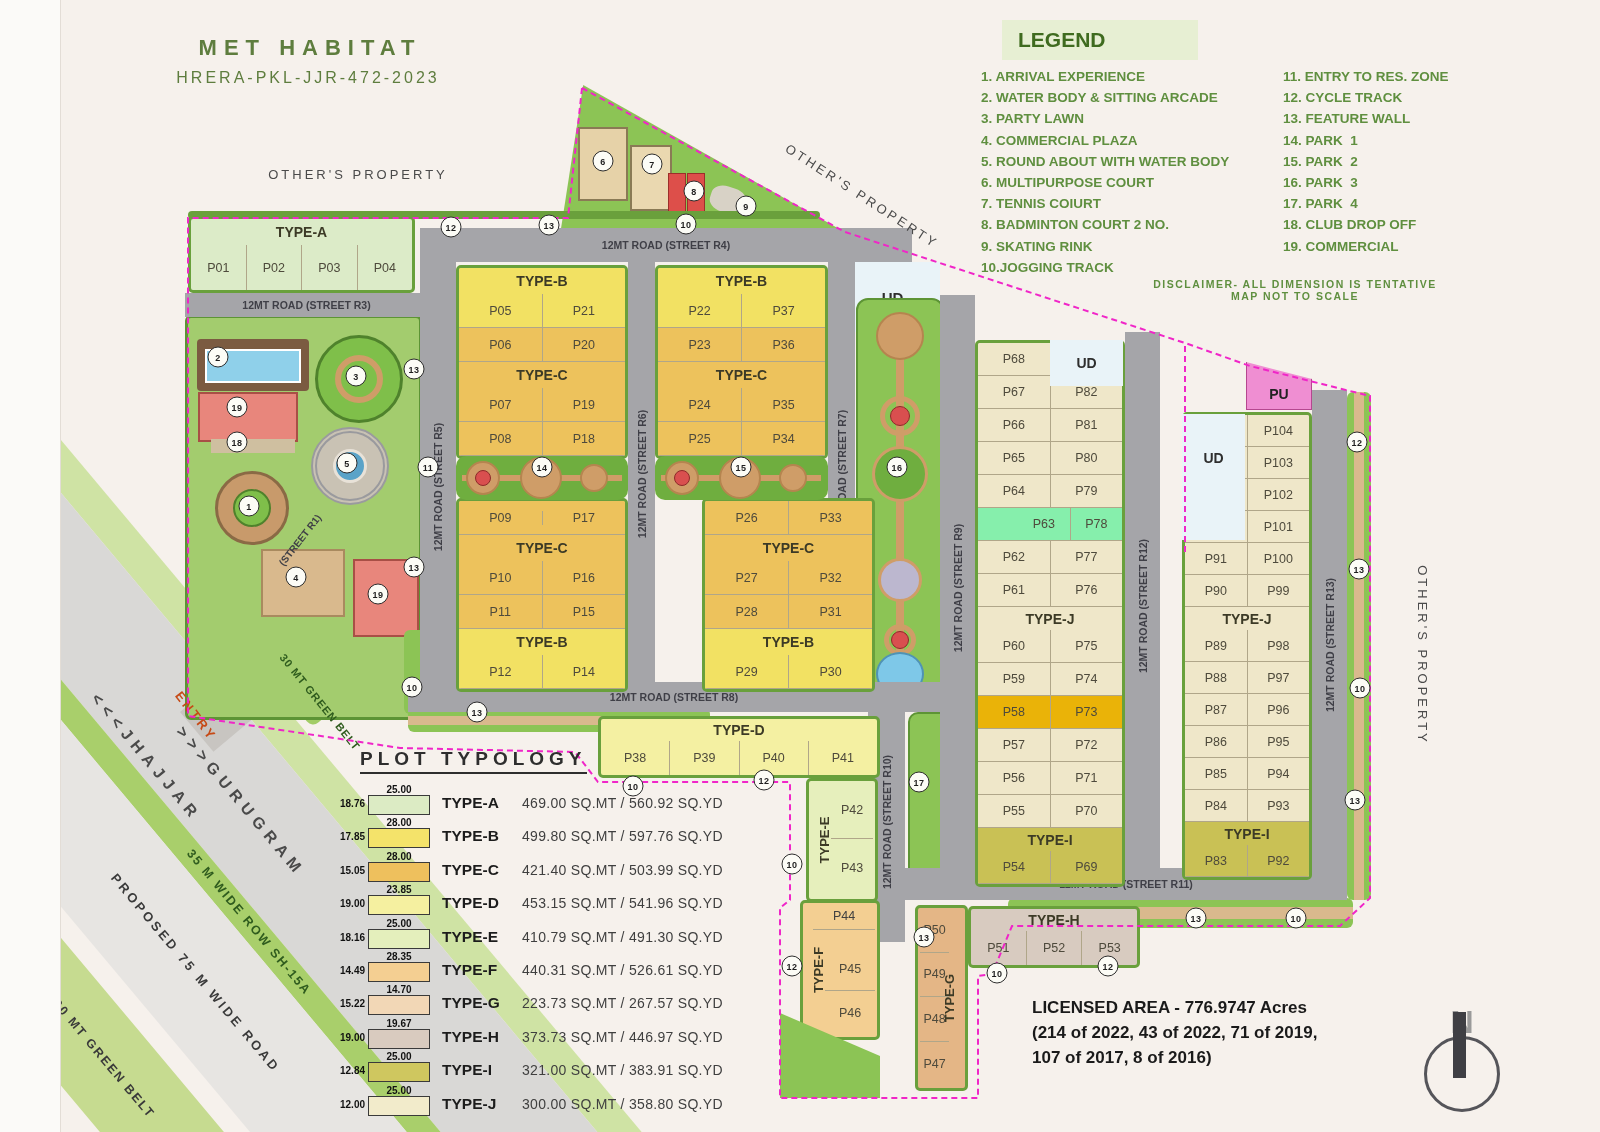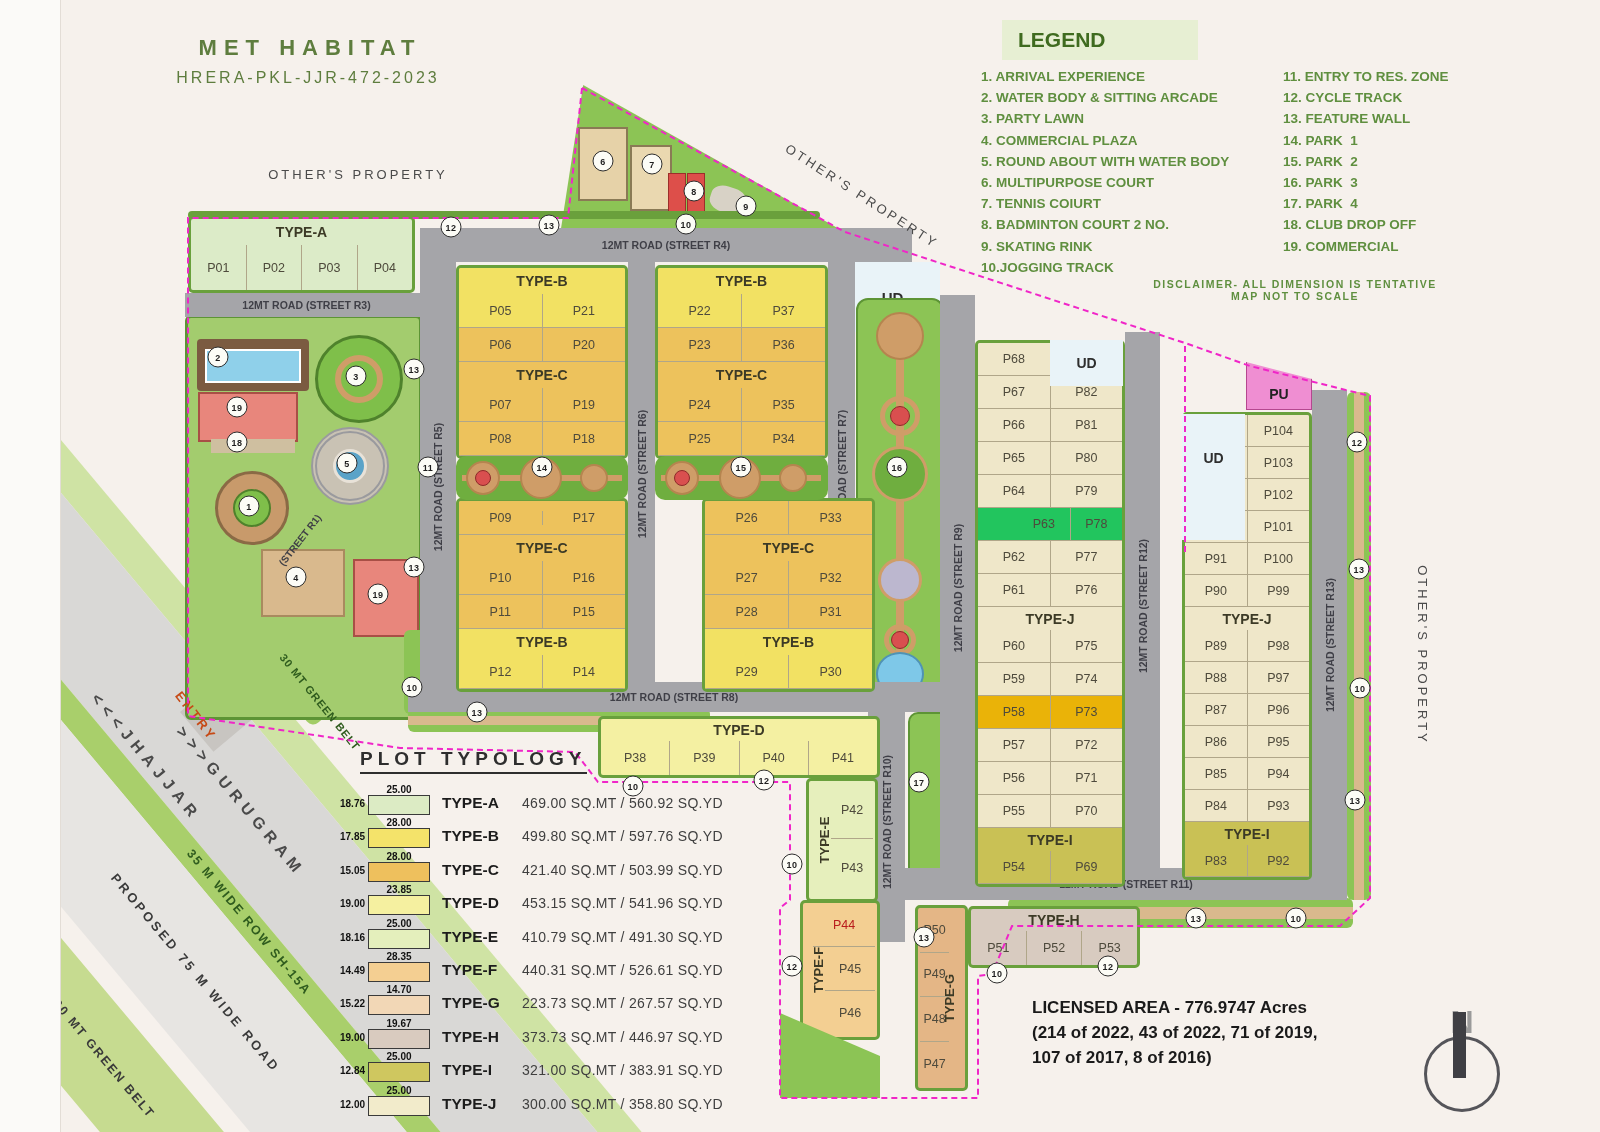--- a/index.html
+++ b/index.html
@@ -141,21 +141,21 @@
           <div class="cell rr">P53</div>
         </div>
       </div>
       <div class=" blk" style="position: absolute; left: 806px; top: 778px; width: 72px; height: 124px; background: rgb(230, 239, 188);">
         <div class="vtxt" style="position: absolute; top: 50%; font-size: 13px; color: rgb(60, 58, 38); left: -8px; transform: translateY(-50%) rotate(-90deg);">TYPE-E</div>
         <div style="position: absolute; left: 22px; right: 2px; top: 0px; height: 58px; display: flex; align-items: center; justify-content: center; font-size: 12.5px; color: rgb(78, 74, 60); border-bottom: 1px solid rgb(176, 166, 137); box-sizing: border-box;">P42</div>
         <div style="position: absolute; left: 22px; right: 2px; top: 58px; height: 58px; display: flex; align-items: center; justify-content: center; font-size: 12.5px; color: rgb(78, 74, 60); border-bottom: none; box-sizing: border-box;">P43</div>
       </div>
       <div class=" blk" style="position: absolute; left: 800px; top: 900px; width: 80px; height: 140px; background: rgb(243, 207, 146);">
         <div class="vtxt" style="position: absolute; top: 50%; font-size: 13px; color: rgb(60, 58, 38); left: -8px; transform: translateY(-50%) rotate(-90deg);">TYPE-F</div>
-        <div style="position: absolute; left: 10px; right: 2px; top: 0px; height: 44px; display: flex; align-items: center; justify-content: center; font-size: 12.5px; color: #b91c1c; border-bottom: 1px solid rgb(176, 166, 137); box-sizing: border-box;">P44</div>
+        <div style="position: absolute; left: 10px; right: 2px; top: 0px; height: 27px; display: flex; align-items: center; justify-content: center; font-size: 12.5px; color: #404040; border-bottom: 1px solid rgb(176, 166, 137); box-sizing: border-box;">P44</div>
         <div style="position: absolute; left: 22px; right: 2px; top: 44px; height: 44px; display: flex; align-items: center; justify-content: center; font-size: 12.5px; color: rgb(78, 74, 60); border-bottom: 1px solid rgb(176, 166, 137); box-sizing: border-box;">P45</div>
         <div style="position: absolute; left: 22px; right: 2px; top: 88px; height: 44px; display: flex; align-items: center; justify-content: center; font-size: 12.5px; color: rgb(78, 74, 60); border-bottom: none; box-sizing: border-box;">P46</div>
       </div>
       <div class=" blk" style="position: absolute; left: 915px; top: 905px; width: 53px; height: 186px; background: rgb(228, 182, 134);">
         <div class="vtxt" style="position: absolute; top: 50%; font-size: 13px; color: rgb(60, 58, 38); right: -8px; transform: translateY(-50%) rotate(-90deg);">TYPE-G</div>
         <div style="position: absolute; left: 2px; right: 16px; top: 0px; height: 44.5px; display: flex; align-items: center; justify-content: center; font-size: 12.5px; color: rgb(78, 74, 60); border-bottom: 1px solid rgb(176, 166, 137); box-sizing: border-box;">P50</div>
         <div style="position: absolute; left: 2px; right: 16px; top: 44.5px; height: 44.5px; display: flex; align-items: center; justify-content: center; font-size: 12.5px; color: rgb(78, 74, 60); border-bottom: 1px solid rgb(176, 166, 137); box-sizing: border-box;">P49</div>
         <div style="position: absolute; left: 2px; right: 16px; top: 89px; height: 44.5px; display: flex; align-items: center; justify-content: center; font-size: 12.5px; color: rgb(78, 74, 60); border-bottom: 1px solid rgb(176, 166, 137); box-sizing: border-box;">P48</div>
         <div style="position: absolute; left: 2px; right: 16px; top: 133.5px; height: 44.5px; display: flex; align-items: center; justify-content: center; font-size: 12.5px; color: rgb(78, 74, 60); border-bottom: none; box-sizing: border-box;">P47</div>
       </div>
@@ -253,21 +253,21 @@
           <div class="cell rr">P81</div>
         </div>
         <div class="prow" style="height: 33px; background: rgb(239, 231, 201);">
           <div class="cell">P65</div>
           <div class="cell rr">P80</div>
         </div>
         <div class="prow" style="height: 33px; background: rgb(239, 231, 201);">
           <div class="cell">P64</div>
           <div class="cell rr">P79</div>
         </div>
-        <div class="prow" style="height: 33px; background: #22c55e; padding-left: 40px;">
+        <div class="prow" style="height: 33px; background: #86efac; padding-left: 40px;">
           <div class="cell">P63</div>
           <div class="cell rr">P78</div>
         </div>
         <div class="prow" style="height: 33px; background: rgb(239, 231, 201);">
           <div class="cell">P62</div>
           <div class="cell rr">P77</div>
         </div>
         <div class="prow" style="height: 33px; background: rgb(239, 231, 201);">
           <div class="cell">P61</div>
           <div class="cell rr">P76</div>

